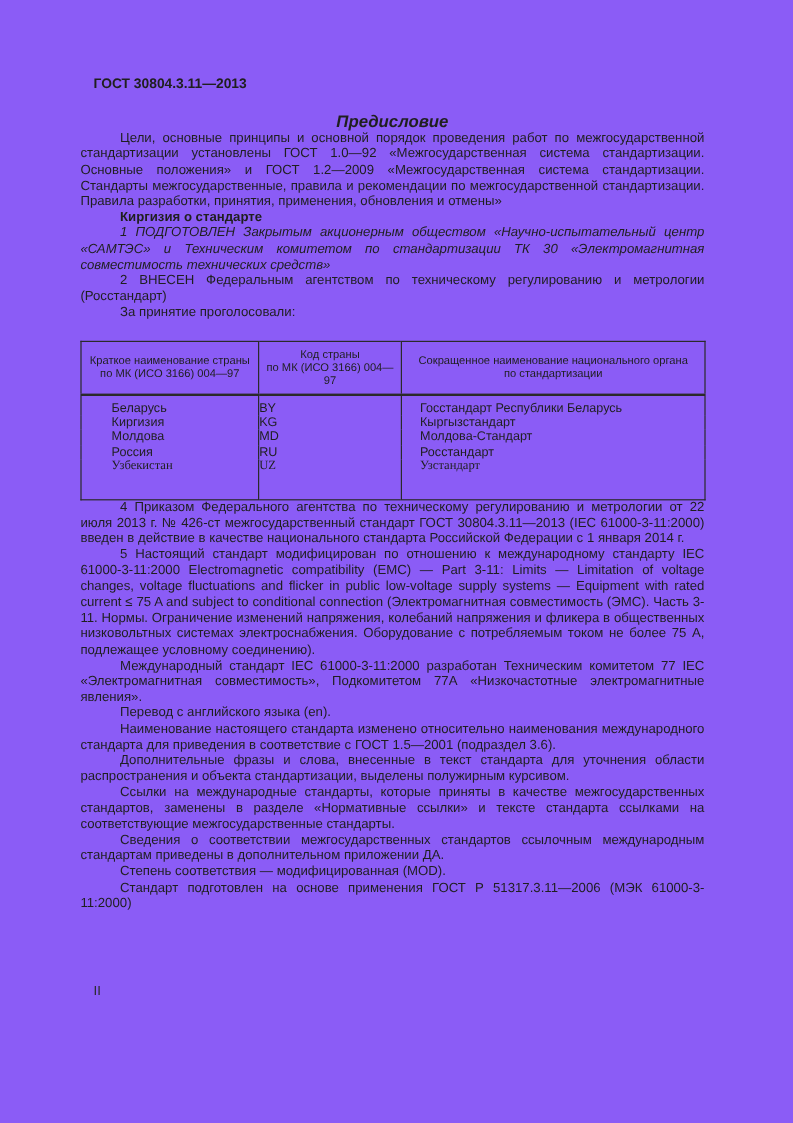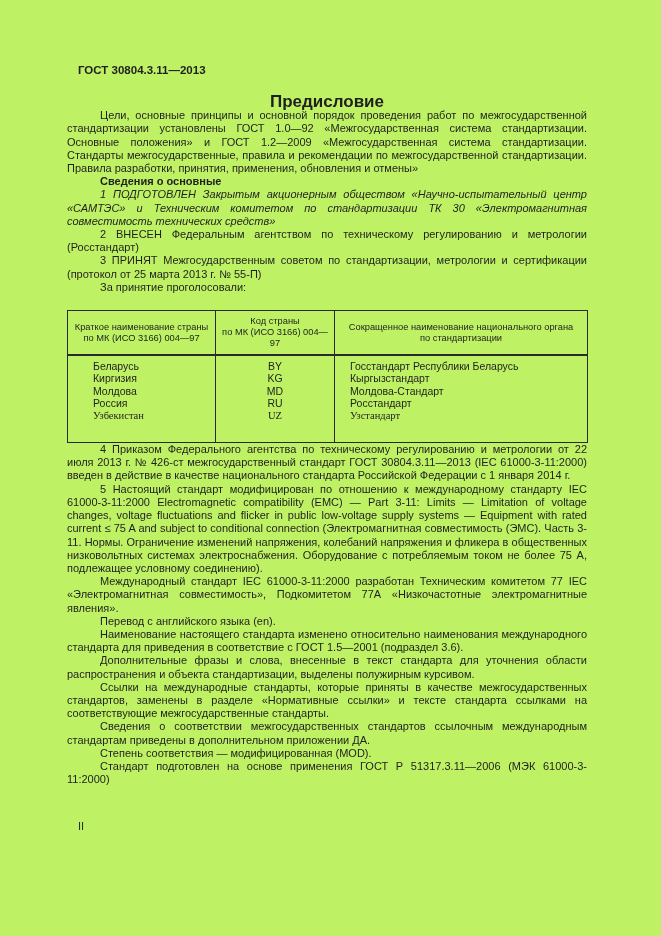--- a/index.html
+++ b/index.html
@@ -1,32 +1,32 @@
 <!DOCTYPE html>
 <html><head>
 <meta charset="utf-8">
 <style>
   html,body { margin:0; padding:0; background:#e8e8e8; }
   .page {
     position:relative;
     width:661px; height:936px;
     margin:0 auto;
-    background:#bef264;
+    background:#8b5cf6;
     font-family:"Liberation Sans", sans-serif;
     color:#1f1f1f;
     overflow:hidden;
   }
   .content {
     position:absolute; left:67px; top:64px; width:520px;
     font-size:11px; line-height:13.2px;
   }
   .doc-number { font-weight:bold; font-size:11.5px; padding-left:11px; }
   .page-title {
-    text-align:center; font-weight:bold; font-size:17px;
-    line-height:15px; margin-top:17px;
+    text-align:center; font-weight:bold; font-size:14px;
+    line-height:15px; margin-top:17px;font-style:italic;
   }
   p.body { margin:0; text-indent:33px; text-align:justify; }
   p.nojust { text-align:left; }
   .intro { margin-top:16px; }
   .section-heading { font-weight:bold; margin-top:6px; text-indent:33px; margin-bottom:0; }
   .item-1 { margin-top:9px;font-style:italic; }
   .item-2 { margin-top:12px; }
   .item-3 { margin-top:7px; }
   .vote-lead { margin-top:21px; }
   table.vote {
@@ -39,45 +39,44 @@
     text-align:center; vertical-align:middle;
     padding:5px 3px; border-bottom:2px solid #2a2a2a;
   }
   table.vote th + th, table.vote td + td { border-left:1px solid #2a2a2a; }
   table.vote td {
     font-size:10.5px; line-height:12.4px; padding:0; vertical-align:top;
   }
   table.vote tr.first td { padding-top:4px; }
   table.vote tr.last td { padding-bottom:20px;font-family:Liberation Serif, serif; }
   td.c1 { padding-left:25px !important; }
-  td.c2 { text-align:center; }
+  td.c2 { text-align:left; }
   td.c3 { padding-left:15px !important; }
   .post-4 { margin-top:16px; }
   .post-5 { margin-top:13px; }
   .footer-page-num {
     position:absolute; left:78px; top:820px; font-size:11px; color:#2a2a2a;
   }
 </style>
 </head>
 <body>
 
 <div class="page">
   <div class="content">
 
     <div class="doc-number">ГОСТ 30804.3.11—2013</div>
 
     <div class="page-title">Предисловие</div>
 
     <p class="body intro">Цели, основные принципы и основной порядок проведения работ по межгосударственной стандартизации установлены ГОСТ 1.0—92 «Межгосударственная система стандартизации. Основные положения» и ГОСТ 1.2—2009 «Межгосударственная система стандартизации. Стандарты межгосударственные, правила и рекомендации по межгосударственной стандартизации. Правила разработки, принятия, применения, обновления и отмены»</p>
 
-    <p class="body section-heading">Сведения о основные</p>
+    <p class="body section-heading">Киргизия о стандарте</p>
 
     <p class="body item-1">1 ПОДГОТОВЛЕН Закрытым акционерным обществом «Научно-испытательный центр «САМТЭС» и Техническим комитетом по стандартизации ТК 30 «Электромагнитная совместимость технических средств»</p>
     <p class="body item-2">2 ВНЕСЕН Федеральным агентством по техническому регулированию и метрологии (Росстандарт)</p>
-    <p class="body item-3">3 ПРИНЯТ Межгосударственным советом по стандартизации, метрологии и сертификации (протокол от 25 марта 2013 г. № 55-П)</p>
 
     <p class="body nojust vote-lead">За принятие проголосовали:</p>
 
     <table class="vote">
       <colgroup>
         <col style="width:148px">
           <col style="width:119px">
           <col style="width:253px">
       </colgroup>
       <thead>

